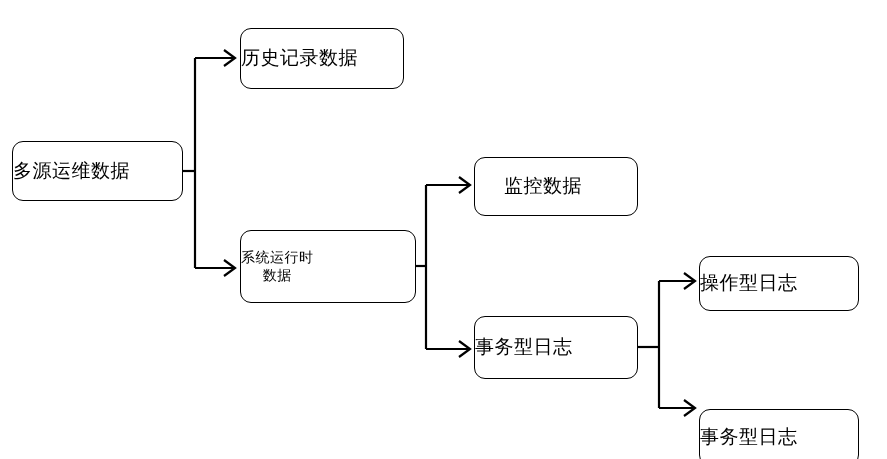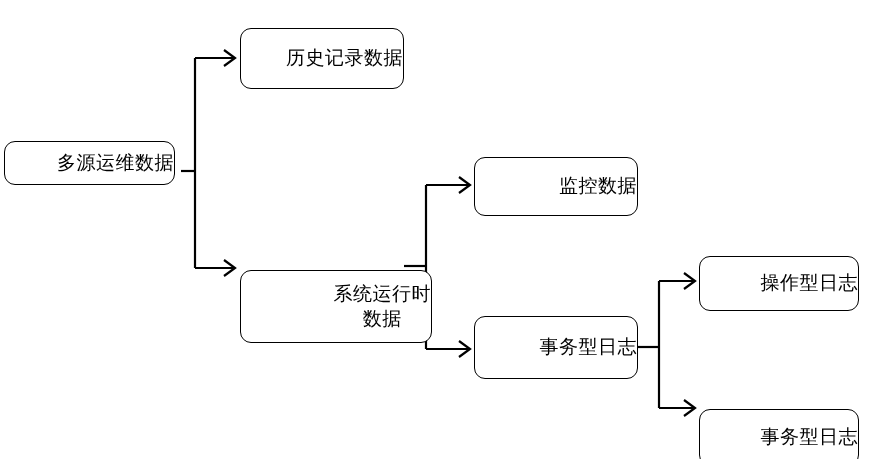--- a/index.html
+++ b/index.html
@@ -26,34 +26,34 @@
     pointer-events: none;
   }
   .node {
     position: absolute;
     box-sizing: border-box;
     background: #ffffff;
     border: 1px solid #000000;
     border-radius: 11px;
     display: flex;
     align-items: center;
-    justify-content: flex-end;
+    justify-content: flex-start;
     text-align: center;
     color: #000000;
     line-height: 1.28;
     white-space: pre-line;
     letter-spacing: 0.5px;
   }
   .node-label {
     display: block;
     white-space: pre-line;
   }
-  .n-root   { left: 4px;  top: 141px; width: 171px; height: 44px; font-size: 19px; }
+  .n-root   { left: 12px;  top: 141px; width: 171px; height: 60px; font-size: 19px; }
   .n-hist   { left: 240px; top: 28px;  width: 164px; height: 61px; font-size: 19px; }
-  .n-rt     { left: 240px; top: 230px; width: 192px; height: 73px; font-size: 19px; margin-top: 40px; }
+  .n-rt     { left: 240px; top: 230px; width: 176px; height: 73px; font-size: 14px; }
   .n-mon    { left: 474px; top: 157px; width: 164px; height: 59px; font-size: 19px; padding-left: 29px; }
   .n-log    { left: 474px; top: 316px; width: 164px; height: 63px; font-size: 19px; }
   .n-oplog  { left: 699px; top: 256px; width: 160px; height: 55px; font-size: 19px; }
   .n-txlog  { left: 699px; top: 383px; width: 160px; height: 57px; font-size: 19px; margin-top: 26px; }
 </style>
 </head>
 <body>
 
 <div id="canvas">
 

